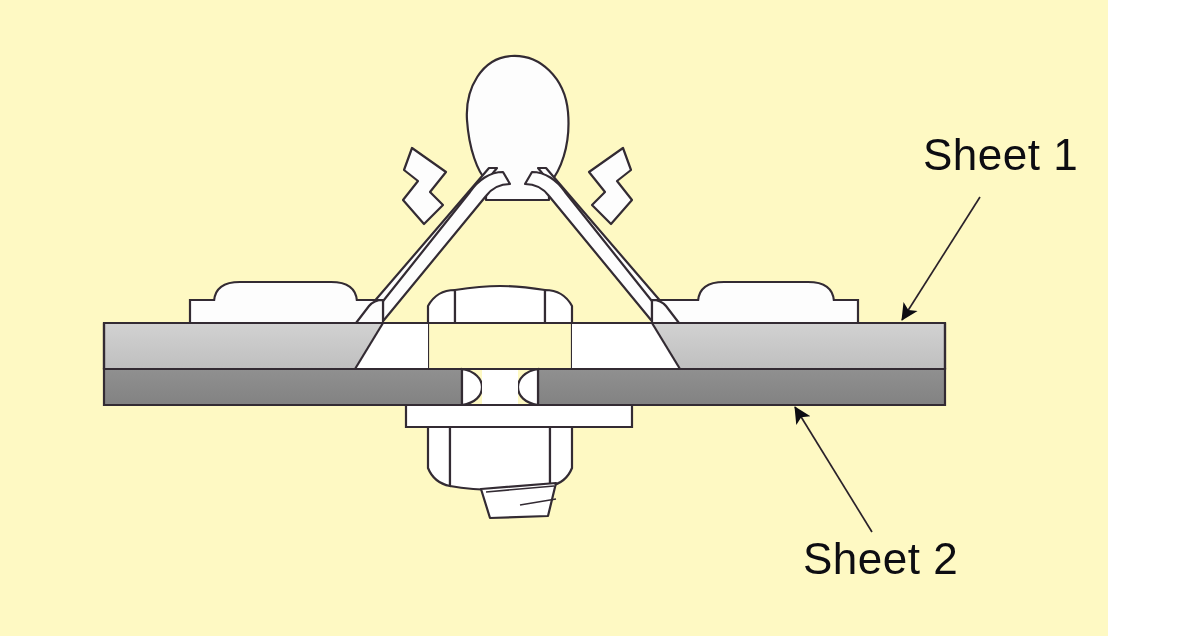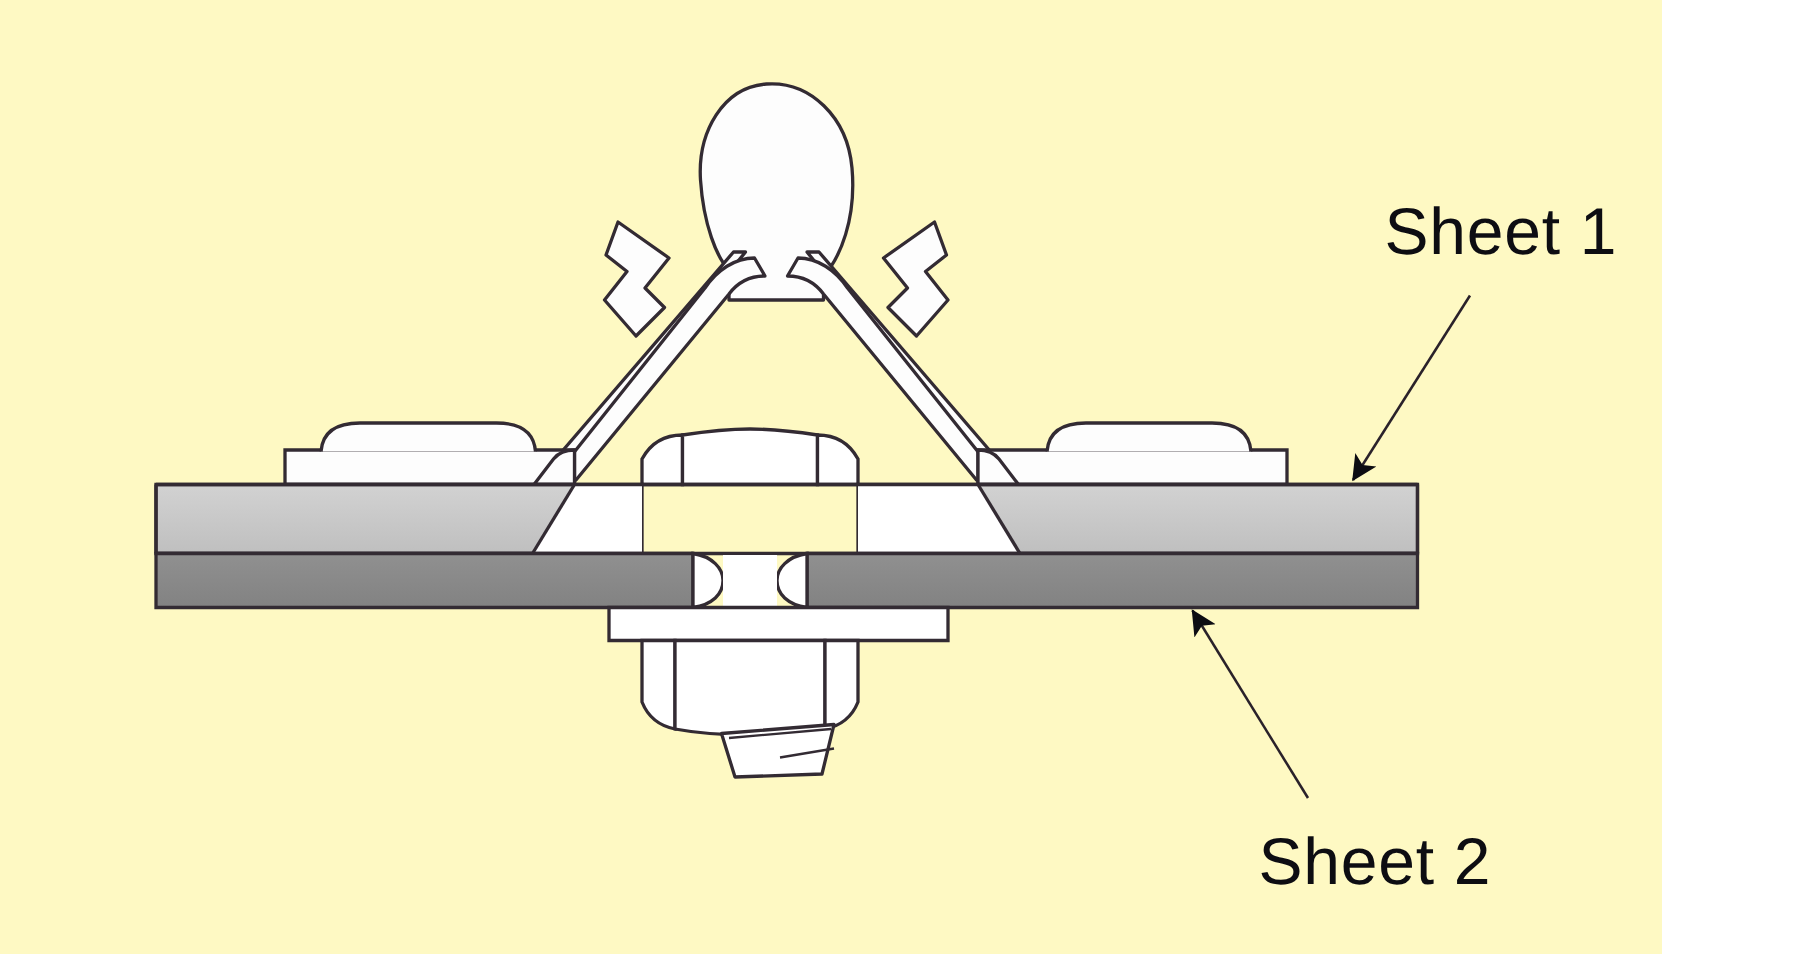--- a/index.html
+++ b/index.html
@@ -33,22 +33,21 @@
     white-space: nowrap;
     letter-spacing: 0.5px;
     line-height: 1;
   }
   #label-sheet1 {
     left: 923px;
     top: 133px;
   }
   #label-sheet2 {
     left: 803px;
-    top: 553px;
-    margin-left: 36px;
+    top: 537px;
   }
 </style>
 </head>
 <body>
 
 <div id="stage">
 
   <svg id="drawing" viewBox="0 0 1200 636">
 
     <defs>

